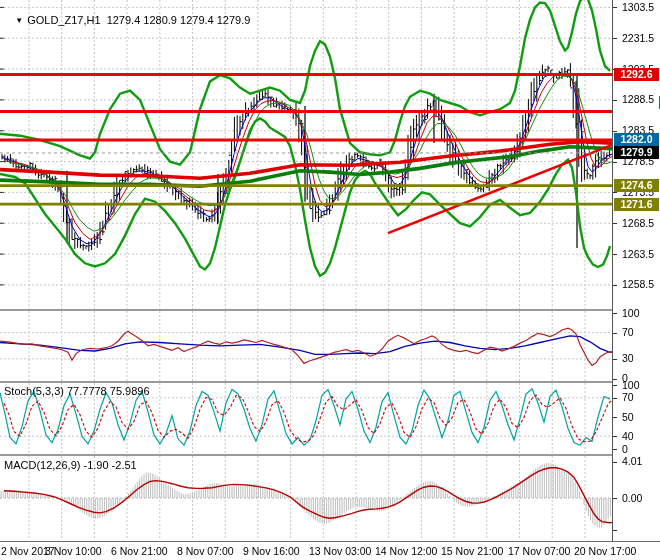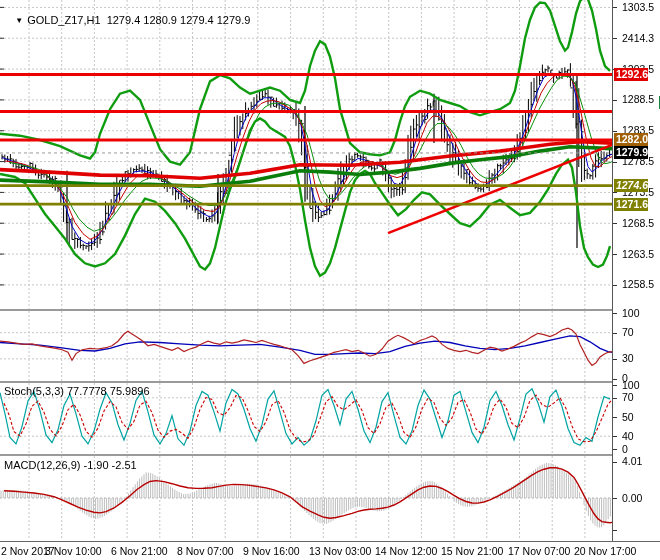--- a/index.html
+++ b/index.html
@@ -8,21 +8,21 @@
   .panel{position:absolute;left:0;background:#fff;}
   svg{display:block;}
   .sep{position:absolute;left:0;width:660px;background:#9a9a9a;}
   .panel-title{position:absolute;left:4px;font-size:11px;color:#000;white-space:pre;z-index:6;}
   #main-header{position:absolute;left:3px;top:2px;font-size:11px;color:#000;z-index:6;white-space:pre;}
   #main-header .tri{font-size:8px;vertical-align:1px;margin-right:4px;}
   #axis-line{position:absolute;left:612px;top:0;width:1px;height:541px;background:#555;z-index:4;}
   #axis-col{position:absolute;left:613px;top:0;width:47px;height:541px;background:#fff;z-index:5;}
   .tick-label{position:absolute;left:9px;font-size:10.5px;color:#000;white-space:nowrap;}
   .tick-mark{position:absolute;left:0;width:4px;height:1px;background:#333;}
-  .badge{position:absolute;left:1px;width:34px;height:13px;line-height:13px;text-align:right;
+  .badge{position:absolute;left:1px;width:45px;height:13px;line-height:13px;text-align:center;
          font-size:10.5px;font-weight:bold;color:#fff;z-index:7;}
   #time-axis{position:absolute;left:0;top:541px;width:660px;height:19px;background:#fff;
              border-top:1px solid #666;z-index:5;}
   .time-label{position:absolute;top:3px;font-size:10.5px;color:#000;white-space:nowrap;}
 </style>
 </head>
 <body>
 
 <div id="app">
 
@@ -887,21 +887,21 @@
         <line x1="608.2000000000002" y1="42" x2="608.2000000000002" y2="63.23999999999971" stroke="#bdbdbd" stroke-width="1"></line>
         <line x1="610.4000000000002" y1="42" x2="610.4000000000002" y2="60.53999999999982" stroke="#bdbdbd" stroke-width="1"></line>
         <polyline points="4.0,34.7 14.0,35.3 24.0,36.1 34.0,37.0 44.0,38.4 54.0,40.7 62.0,43.8 70.0,47.5 78.0,51.1 86.0,54.1 94.0,56.2 100.0,56.9 106.0,55.6 114.0,52.0 122.0,46.4 130.0,39.8 137.0,33.5 144.0,28.6 150.0,25.5 156.0,24.6 164.0,25.6 172.0,27.7 180.0,30.0 188.0,31.7 196.0,32.4 204.0,32.3 212.0,31.7 219.0,30.4 226.0,29.1 234.0,28.4 242.0,28.6 250.0,29.4 258.0,30.6 266.0,31.9 274.0,33.8 282.0,36.8 290.0,40.8 296.0,45.7 302.0,50.6 310.0,55.2 318.0,58.8 324.0,61.3 330.0,62.2 336.0,61.5 344.0,59.6 352.0,57.4 358.0,55.4 364.0,54.0 370.0,53.3 376.0,52.9 382.0,52.3 388.0,51.1 394.0,49.0 400.0,45.9 406.0,41.9 412.0,37.8 418.0,33.9 424.0,31.2 430.0,30.0 436.0,30.4 442.0,32.5 448.0,35.6 454.0,39.3 460.0,42.8 466.0,45.5 472.0,47.0 478.0,47.1 484.0,46.0 490.0,43.8 496.0,41.0 502.0,37.9 508.0,34.7 514.0,31.1 520.0,27.2 526.0,23.1 532.0,19.1 538.0,15.7 544.0,13.2 550.0,11.8 556.0,11.8 562.0,13.1 568.0,16.2 574.0,21.4 578.0,28.1 582.0,35.7 586.0,43.4 590.0,50.9 594.0,57.8 598.0,62.9 602.0,65.6 606.0,66.2 610.0,66.7 613.0,66.2 616.0,64.8" fill="none" stroke="#b80000" stroke-width="1.4"></polyline>
       </svg>
     </div>
 
   <div id="axis-line"></div>
   <div id="axis-col">
       <div class="tick-label" style="top: 0.9004px;">1303.5</div>
       <div class="tick-mark" style="top: 7.4004px;"></div>
-      <div class="tick-label" style="top: 31.7354px;">2414.3</div>
+      <div class="tick-label" style="top: 31.7354px;">2231.5</div>
       <div class="tick-mark" style="top: 38.2354px;"></div>
       <div class="tick-label" style="top: 62.5704px;">1293.5</div>
       <div class="tick-mark" style="top: 69.0704px;"></div>
       <div class="tick-label" style="top: 93.4054px;">1288.5</div>
       <div class="tick-mark" style="top: 99.9054px;"></div>
       <div class="tick-label" style="top: 124.24px;">1283.5</div>
       <div class="tick-mark" style="top: 130.74px;"></div>
       <div class="tick-label" style="top: 155.075px;">1278.5</div>
       <div class="tick-mark" style="top: 161.575px;"></div>
       <div class="tick-label" style="top: 185.91px;">1273.5</div>
@@ -931,22 +931,22 @@
       <div class="tick-label" style="top: 442.5px;">0</div>
       <div class="tick-mark" style="top: 449px;"></div>
       <div class="tick-label" style="top: 455.41px;">4.01</div>
       <div class="tick-mark" style="top: 461.91px;"></div>
       <div class="tick-label" style="top: 491.5px;">0.00</div>
       <div class="tick-mark" style="top: 498px;"></div>
       <div class="tick-label" style="top: 523px; margin-top: 28px;">-3.5</div>
       <div class="tick-mark" style="top: 529.5px;"></div>
       <div class="badge" style="top: 68.1207px; background: rgb(224, 0, 0);">1292.6</div>
       <div class="badge" style="top: 96px; background: #15803d; margin-left: 45px;">1286.6</div>
-      <div class="badge" style="top: 133.491px; background: #a16207;">1282.0</div>
-      <div class="badge" style="top: 179.127px; background: rgb(127, 127, 0); font-style: italic;">1274.6</div>
+      <div class="badge" style="top: 133.491px; background: #0369a1;">1282.0</div>
+      <div class="badge" style="top: 179.127px; background: rgb(127, 127, 0);">1274.6</div>
       <div class="badge" style="top: 197.628px; background: rgb(127, 127, 0);">1271.6</div>
       <div class="badge" style="top: 146.442px; background: rgb(0, 0, 0);">1279.9</div>
     </div>
   <div id="time-axis">
       <div class="time-label" style="left: 1px;">2 Nov 2017</div>
       <div class="time-label" style="left: 45px;">3 Nov 10:00</div>
       <div class="time-label" style="left: 111px;">6 Nov 21:00</div>
       <div class="time-label" style="left: 177px;">8 Nov 07:00</div>
       <div class="time-label" style="left: 243px;">9 Nov 16:00</div>
       <div class="time-label" style="left: 309px;">13 Nov 03:00</div>

